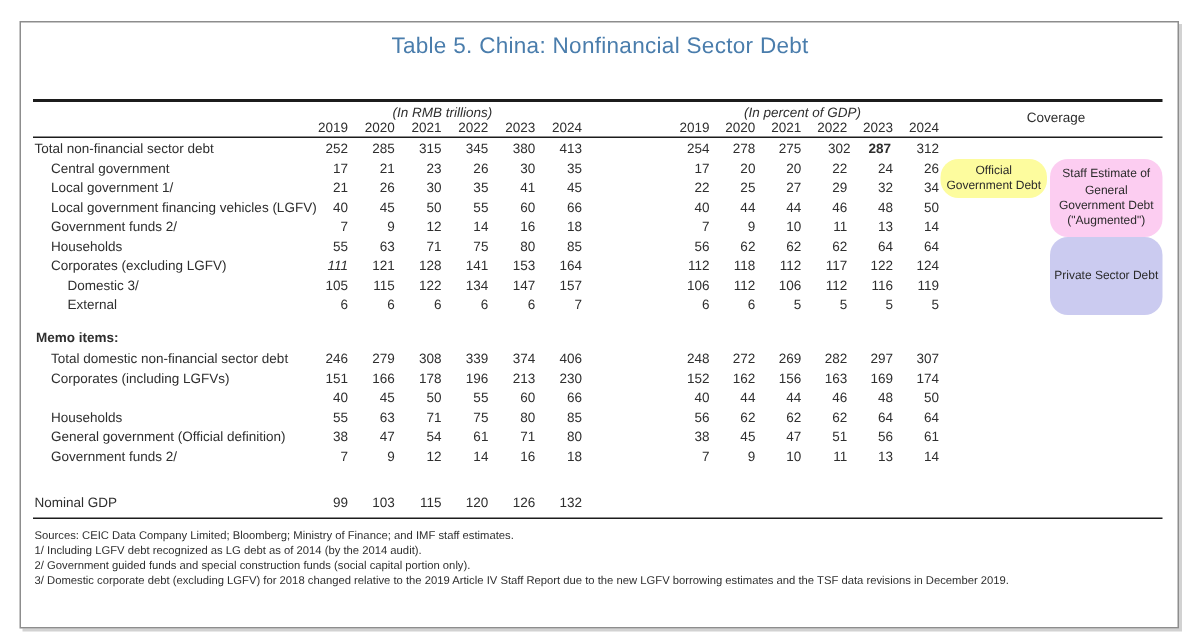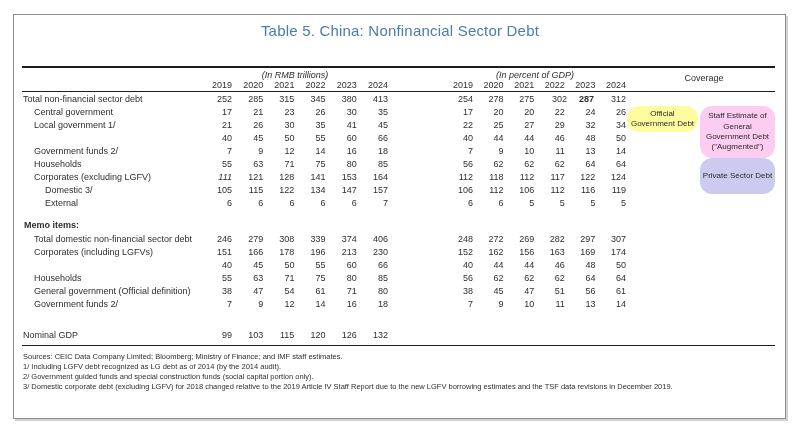--- a/index.html
+++ b/index.html
@@ -34,21 +34,21 @@
   .cell{position:absolute;top:0;width:30px;text-align:right;font-size:9px;}
   .memo-hdr{position:absolute;left:24px;top:220px;font-size:9px;font-weight:bold;}
   .cov-box{
     position:absolute;display:flex;align-items:center;justify-content:center;
     text-align:center;font-size:8px;line-height:1.3;color:#2a2a2a;padding:0 2px;
     box-sizing:border-box;
     border-radius:12px;
   }
   .cov-official{left:627px;top:106px;width:71px;height:26px;}
   .cov-augmented{left:700px;top:106px;width:75px;height:52px;}
-  .cov-private{left:700px;top:158px;width:75px;height:36px;}
+  .cov-private{left:700px;top:158px;width:75px;height:52px;}
   .footnote{position:absolute;left:23px;width:750px;font-size:7.5px;color:#2e2e2e;white-space:nowrap;}
   .fn0{top:352px;}
   .fn1{top:362px;}
   .fn2{top:372px;}
   .fn3{top:382px;}
 </style>
 </head>
 <body>
 
 <div class="stage">
@@ -118,20 +118,21 @@
         <span class="cell" style="left: 304.8px;">41</span>
         <span class="cell" style="left: 336px;">45</span>
         <span class="cell" style="left: 421px;">22</span>
         <span class="cell" style="left: 451.6px;">25</span>
         <span class="cell" style="left: 482.2px;">27</span>
         <span class="cell" style="left: 512.8px;">29</span>
         <span class="cell" style="left: 543.4px;">32</span>
         <span class="cell" style="left: 574px;">34</span>
       </div>
       <div class="trow" style="top: 132px;">
+        <span class="rlabel ind1">Local government financing vehicles (LGFV)</span>
         <span class="cell" style="left: 180px;">40</span>
         <span class="cell" style="left: 211.2px;">45</span>
         <span class="cell" style="left: 242.4px;">50</span>
         <span class="cell" style="left: 273.6px;">55</span>
         <span class="cell" style="left: 304.8px;">60</span>
         <span class="cell" style="left: 336px;">66</span>
         <span class="cell" style="left: 421px;">40</span>
         <span class="cell" style="left: 451.6px;">44</span>
         <span class="cell" style="left: 482.2px;">44</span>
         <span class="cell" style="left: 512.8px;">46</span>

